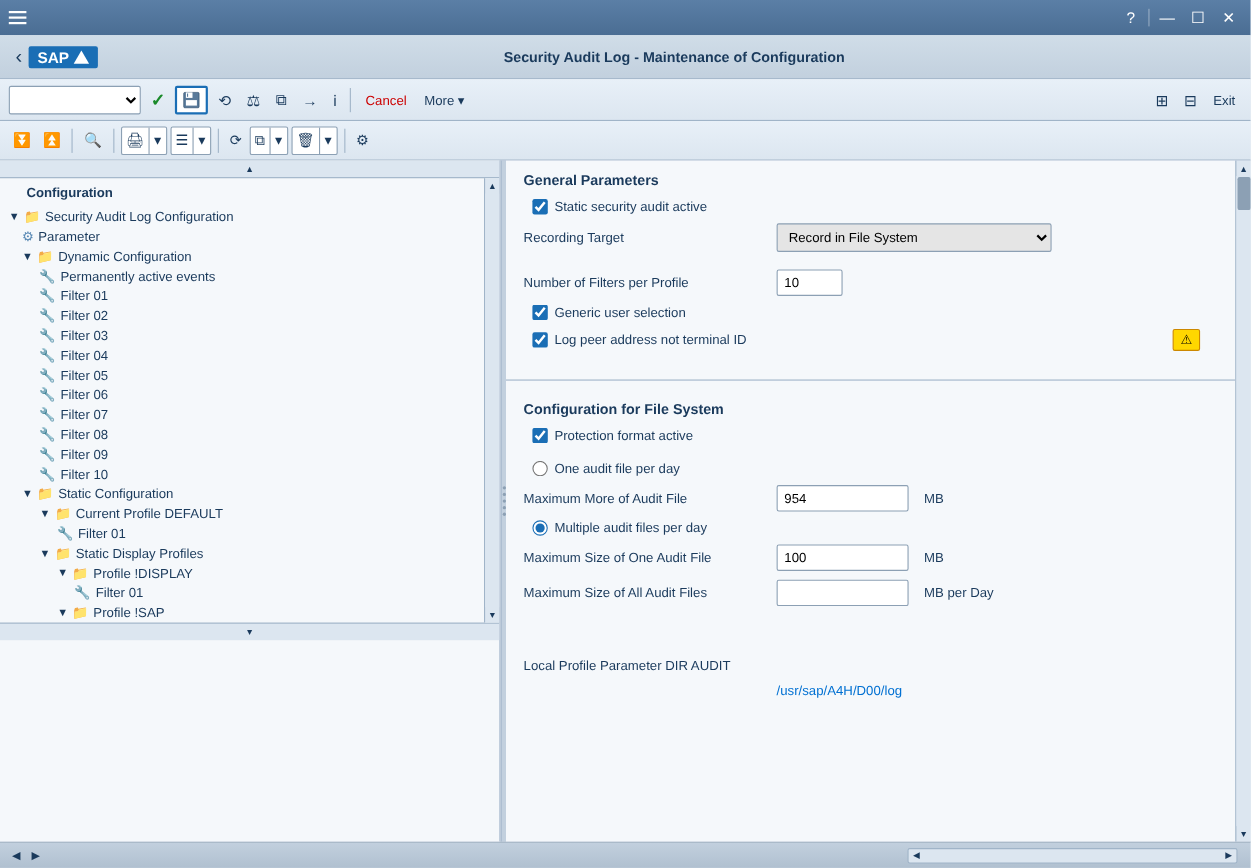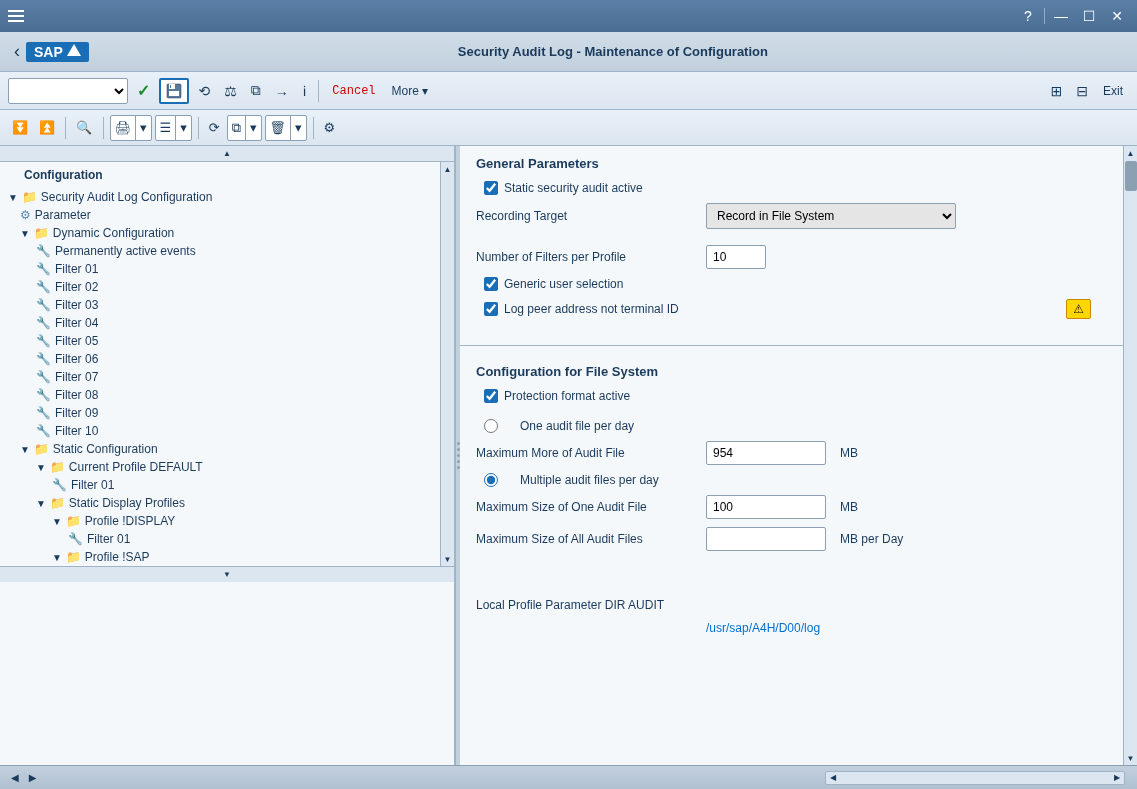--- a/index.html
+++ b/index.html
@@ -34,21 +34,21 @@
       border-bottom: 1px solid #a0b4c8;
     }
     .sap-logo {
       background: #1a6eb5;
       color: white;
       font-weight: bold;
       font-size: 14px;
       padding: 2px 8px;
       margin-right: 8px;
       border-radius: 2px;
-      display: flex; align-items: flex-start; gap: 2px;
+      display: flex; align-items: center; gap: 2px;
     }
     .sap-diamond {
       width: 0; height: 0;
       border-left: 7px solid transparent;
       border-right: 7px solid transparent;
       border-bottom: 12px solid white;
       display: inline-block;
       margin-left: 2px;
     }
     .app-title {
@@ -97,21 +97,20 @@
     }
     .toolbar-separator { width: 1px; height: 22px; background: #a0b4c8; margin: 0 3px; }
     .toolbar-text-btn {
       background: none; border: none; cursor: pointer;
       font-size: 12px; color: #1a3a5c; padding: 2px 6px;
       height: 26px; display: flex; align-items: center; gap: 3px;
     }
     .cancel-btn {
       color: #cc0000;
       text-decoration: none;
-      font-family: Liberation Mono, monospace;
     }
 
     
     .sub-toolbar {
       background: linear-gradient(180deg, #e8f0f8 0%, #dce6f0 100%);
       height: 36px;
       display: flex;
       align-items: center;
       padding: 0 8px;
       gap: 3px;
@@ -231,21 +230,21 @@
       width: 14px; height: 14px;
       accent-color: #1a6eb5;
     }
     .checkbox-label {
       color: #1a3a5c;
       font-size: 12px;
     }
     .radio-row {
       display: flex;
       align-items: center;
-      gap: 22px;
+      gap: 6px;
       margin-bottom: 8px;
       padding-left: 8px;
     }
     .radio-row input[type="radio"] {
       width: 14px; height: 14px;
       accent-color: #1a6eb5;
     }
     .divider { height: 1px; background: #a0b4c8; margin: 8px 0; }
     .form-unit { color: #1a3a5c; font-size: 12px; margin-left: 4px; }
     .warning-icon {

